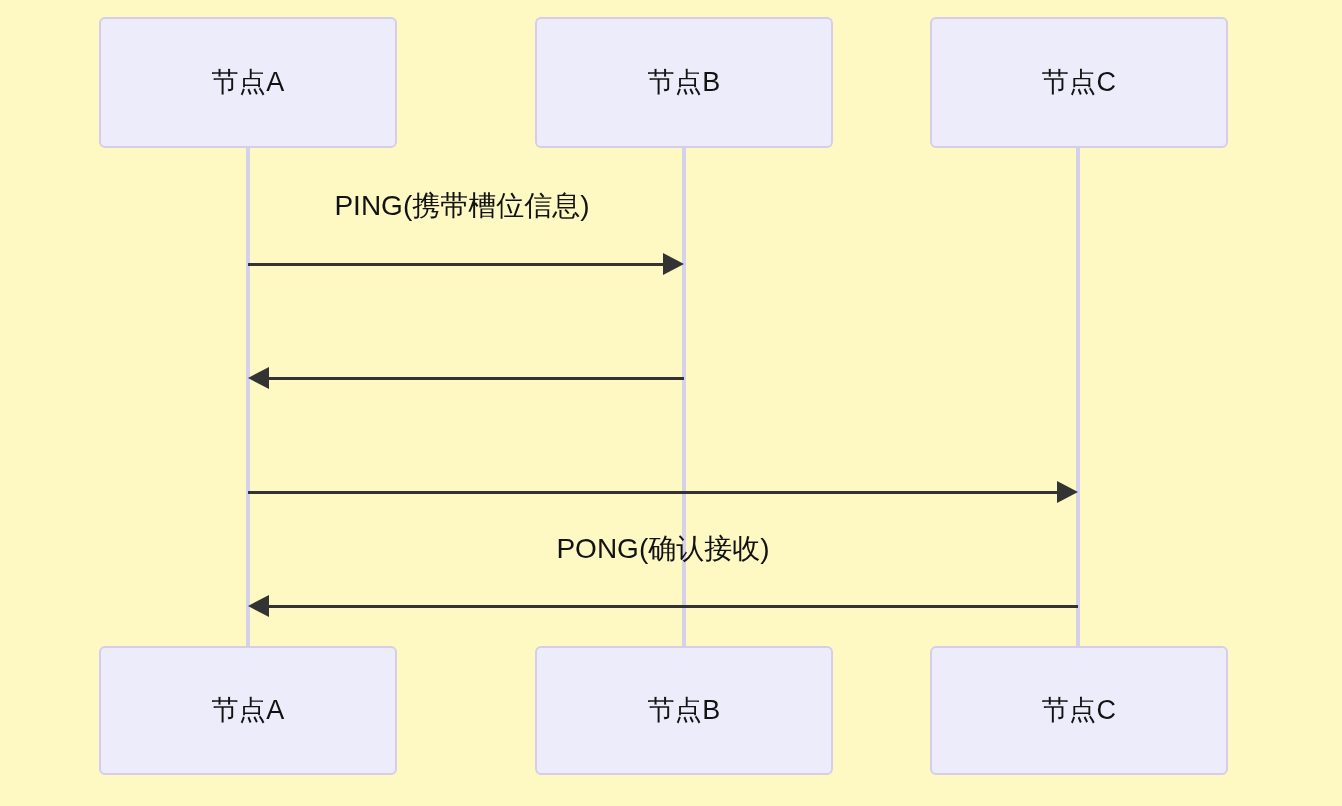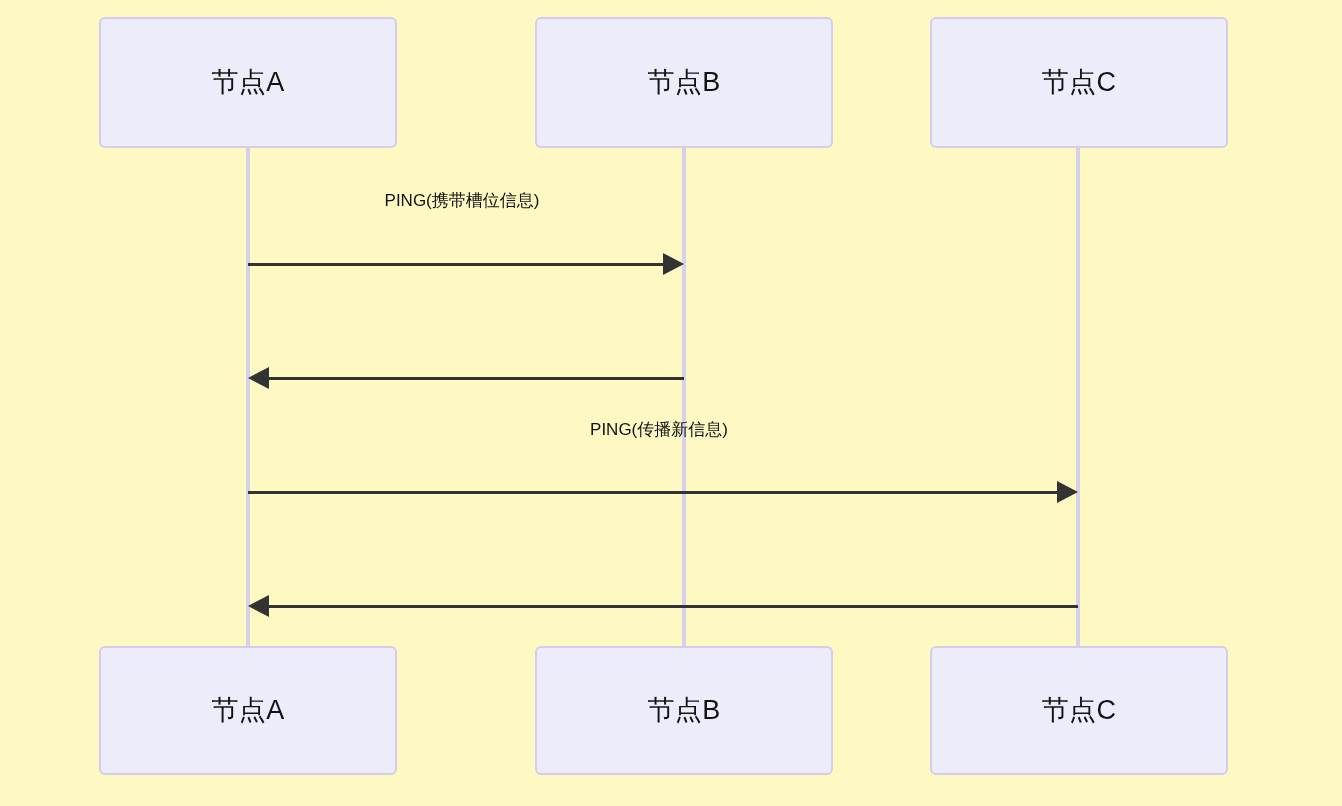--- a/index.html
+++ b/index.html
@@ -52,21 +52,21 @@
     border-bottom: 11px solid transparent;
   }
   .arrowhead.right {
     border-left: 21px solid #333333;
   }
   .arrowhead.left {
     border-right: 21px solid #333333;
   }
   .msg-label {
     position: absolute;
-    font-size: 17px;
+    font-size: 28px;
     color: #121212;
     white-space: nowrap;
     text-align: center;
     line-height: 1;
   }
 </style>
 </head>
 <body>
 
 <div id="diagram-root">
@@ -85,24 +85,24 @@
     <span class="participant-label">节点C</span>
   </div>
 
   <div class="msg-label" style="left:212px; top:192px; width:500px;">PING(携带槽位信息)</div>
   <div class="msg-line" style="left:248px; top:263px; width:415px;"></div>
   <div class="arrowhead right" style="left:663px; top:253px;"></div>
 
   <div class="msg-line" style="left:269px; top:377px; width:415px;"></div>
   <div class="arrowhead left" style="left:248px; top:367px;"></div>
 
-  <div class="msg-label" style="left:409px; top:421px; width:500px;">PING(传播新信息)</div>
   <div class="msg-line" style="left:248px; top:491px; width:809px;"></div>
   <div class="arrowhead right" style="left:1057px; top:481px;"></div>
 
+  <div class="msg-label" style="left:413px; top:535px; width:500px;">PONG(确认接收)</div>
   <div class="msg-line" style="left:269px; top:605px; width:809px;"></div>
   <div class="arrowhead left" style="left:248px; top:595px;"></div>
 
   <div class="participant-box" style="left:99px; top:646px; width:298px; height:129px;">
     <span class="participant-label">节点A</span>
   </div>
   <div class="participant-box" style="left:535px; top:646px; width:298px; height:129px;">
     <span class="participant-label">节点B</span>
   </div>
   <div class="participant-box" style="left:930px; top:646px; width:298px; height:129px;">

